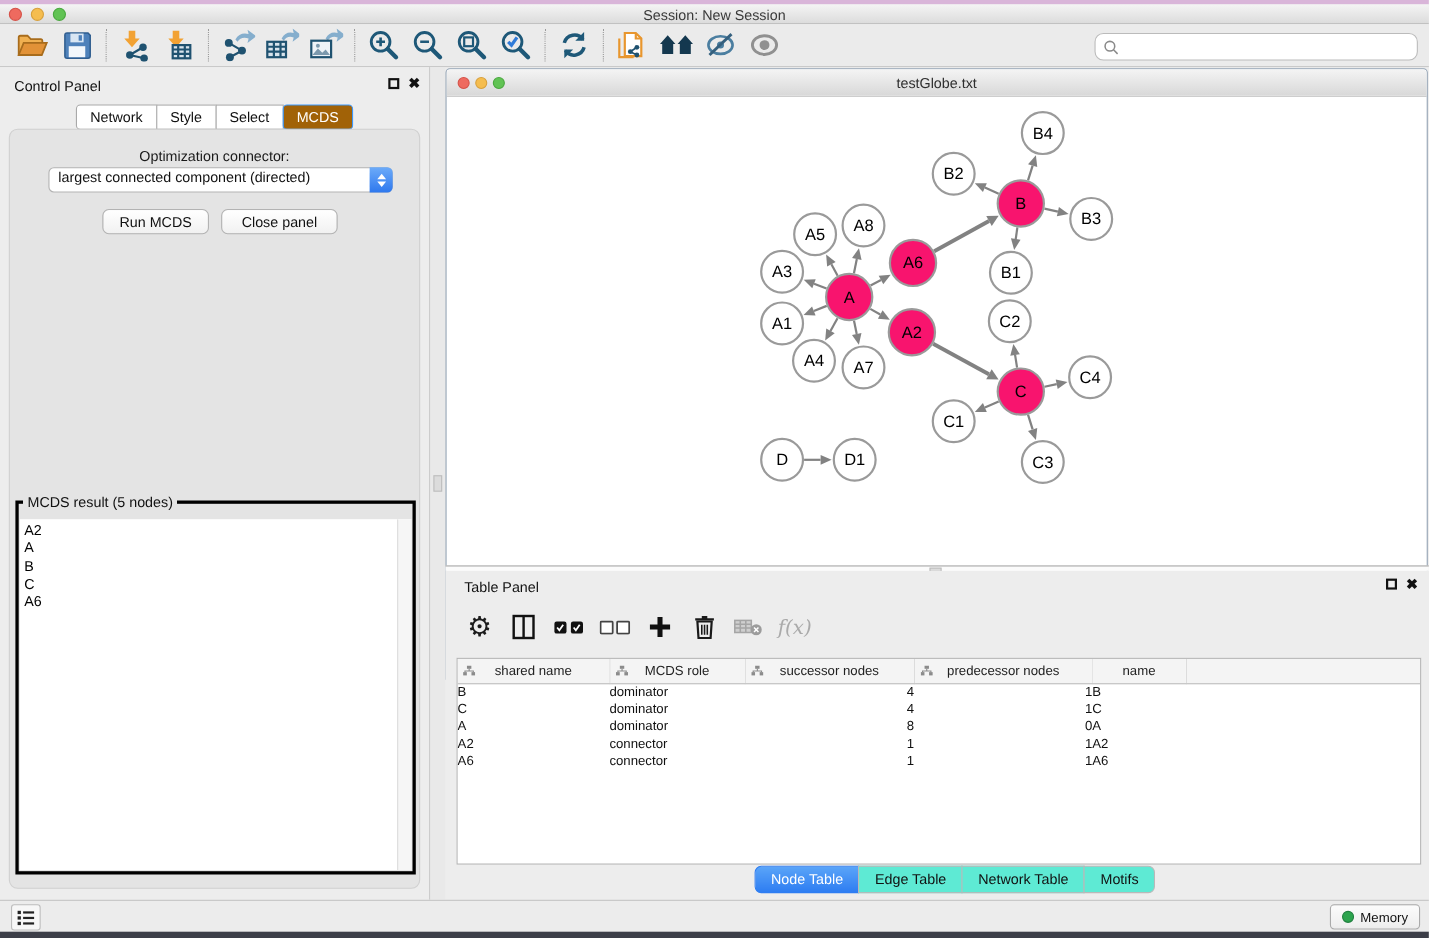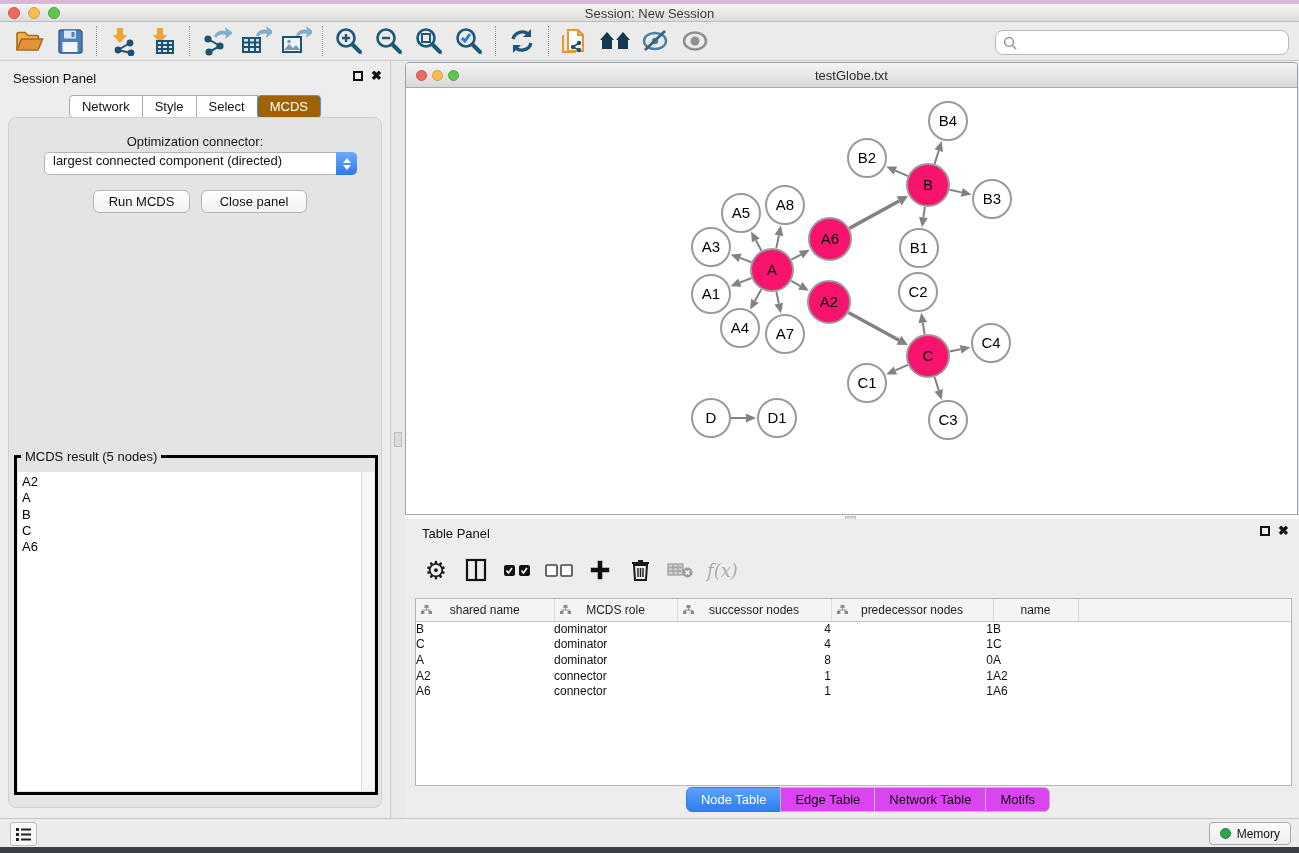--- a/index.html
+++ b/index.html
@@ -96,21 +96,21 @@
   table.node-table { border-collapse:collapse; width:100%; table-layout:fixed; }
   table.node-table th { height:22px; background:#f4f4f4; border-bottom:1px solid #c8c8c8; border-right:1px solid #d9d9d9;
     font-size:12px; font-weight:normal; color:#222; position:relative; text-align:center; }
   table.node-table th:last-child { border-right:none; }
   th .col-icon { position:absolute; left:5px; top:6px; }
   table.node-table td { height:15.6px; font-size:12px; color:#111; padding:0; white-space:nowrap; }
   td.c0 { padding-left:10px; } td.c1 { padding-left:8px; }
   td.c2 { text-align:right; padding-right:12px; } td.c3 { text-align:right; padding-right:14px; }
   td.c4 { padding-left:11px; }
   .bottom-tabs { position:absolute; left:16px; top:268px; width:894px; display:flex; justify-content:center; }
-  .btab { background:#d946ef; border:1px solid #b9b9b9; font-size:13px; color:#111; padding:4px 14px; margin-left:-1px; }
+  .btab { background:#5eead4; border:1px solid #b9b9b9; font-size:13px; color:#111; padding:4px 14px; margin-left:-1px; }
   .btab:first-child { border-radius:6px 0 0 6px; margin-left:0; }
   .btab:last-child { border-radius:0 6px 6px 0; }
   .btab.selected { background:linear-gradient(#5aa4f8,#2e7df2); border-color:#2e7df2; color:#fff; }
 
   
   #status-bar { position:absolute; left:0; top:818px; width:1299px; height:29px; background:#ececec; border-top:1px solid #c6c6c6; }
   #list-btn { position:absolute; left:10px; top:3px; width:27px; height:24px; background:#f7f7f7;
     border:1px solid #bdbdbd; border-radius:3px; display:flex; align-items:center; justify-content:center; }
   #memory-btn { position:absolute; right:8px; top:3px; height:23px; padding:0 10px;
     background:linear-gradient(#fcfcfc,#ededed); border:1px solid #aaa; border-radius:4px;
@@ -266,21 +266,21 @@
       <svg width="14" height="14" viewBox="0 0 14 14">
           <circle cx="6" cy="6" r="4.4" fill="none" stroke="#8a8a8a" stroke-width="1.4"></circle>
           <path d="M9.3 9.3 L13 13" stroke="#8a8a8a" stroke-width="1.4"></path>
         </svg>
       <input placeholder="" style="">
     </div>
   </div>
 
   <div id="control-panel">
     <div class="panel-head">
-      <div class="ph-title">Session Panel</div>
+      <div class="ph-title">Control Panel</div>
       <div class="ph-icons">
         <span class="float-box"></span>
         <span class="close-x">✖</span>
       </div>
     </div>
     <div class="tabs-row">
       <div class="tab">Network</div>
       <div class="tab">Style</div>
       <div class="tab">Select</div>
       <div class="tab selected">MCDS</div>

